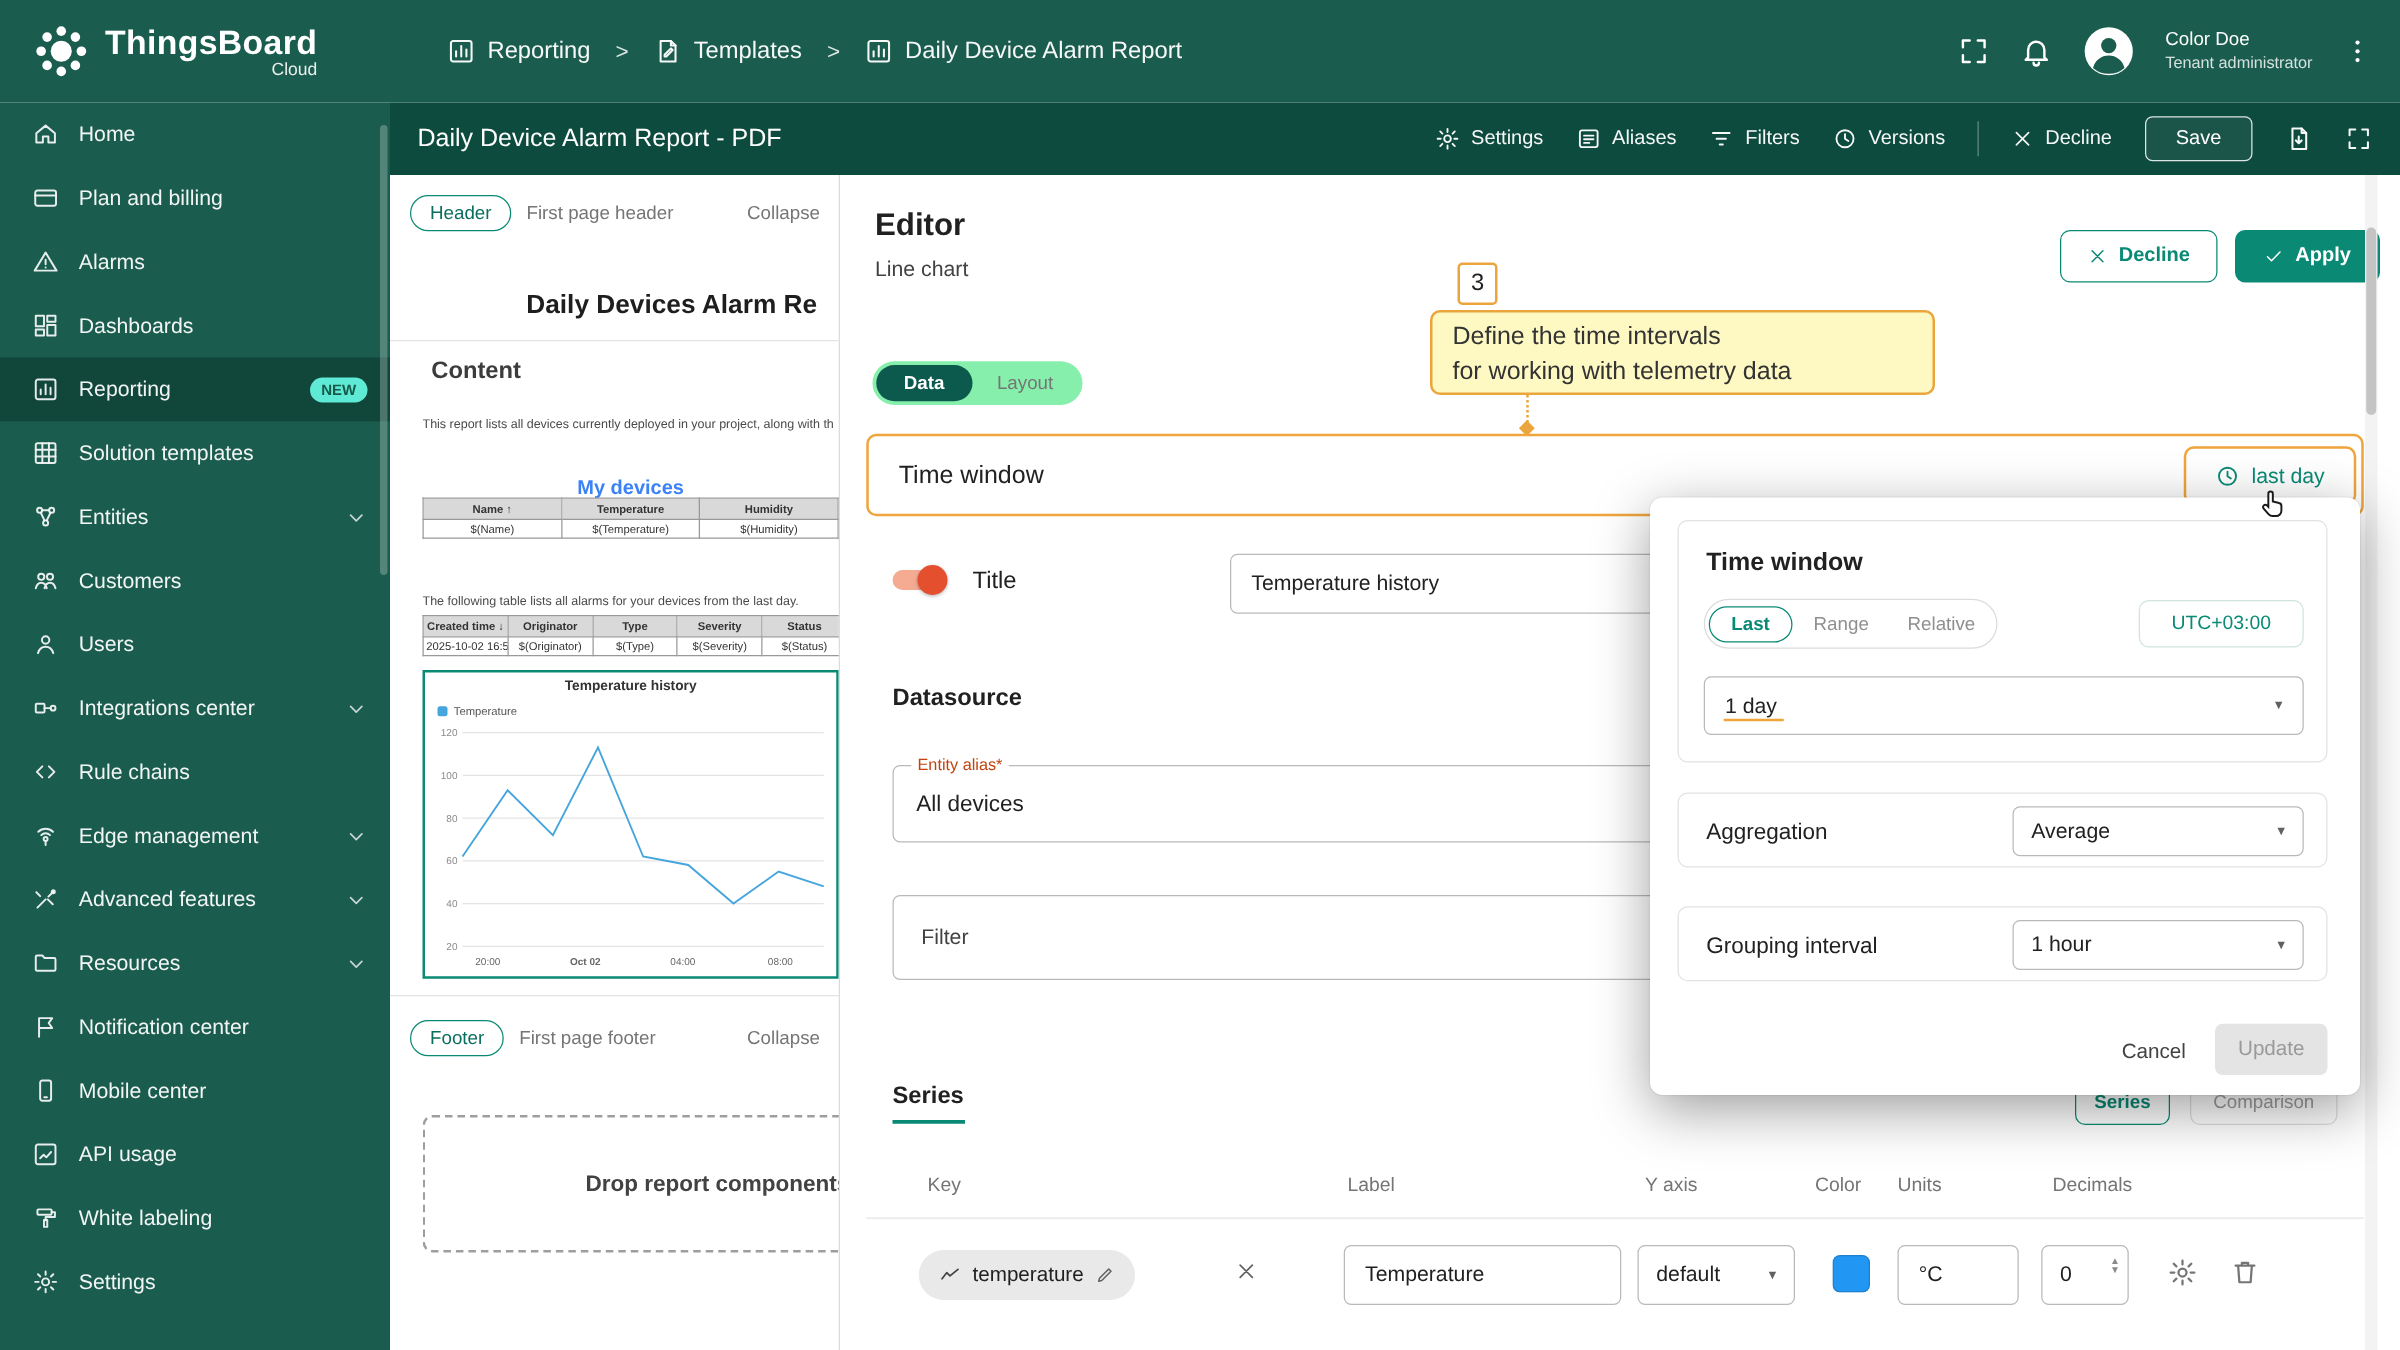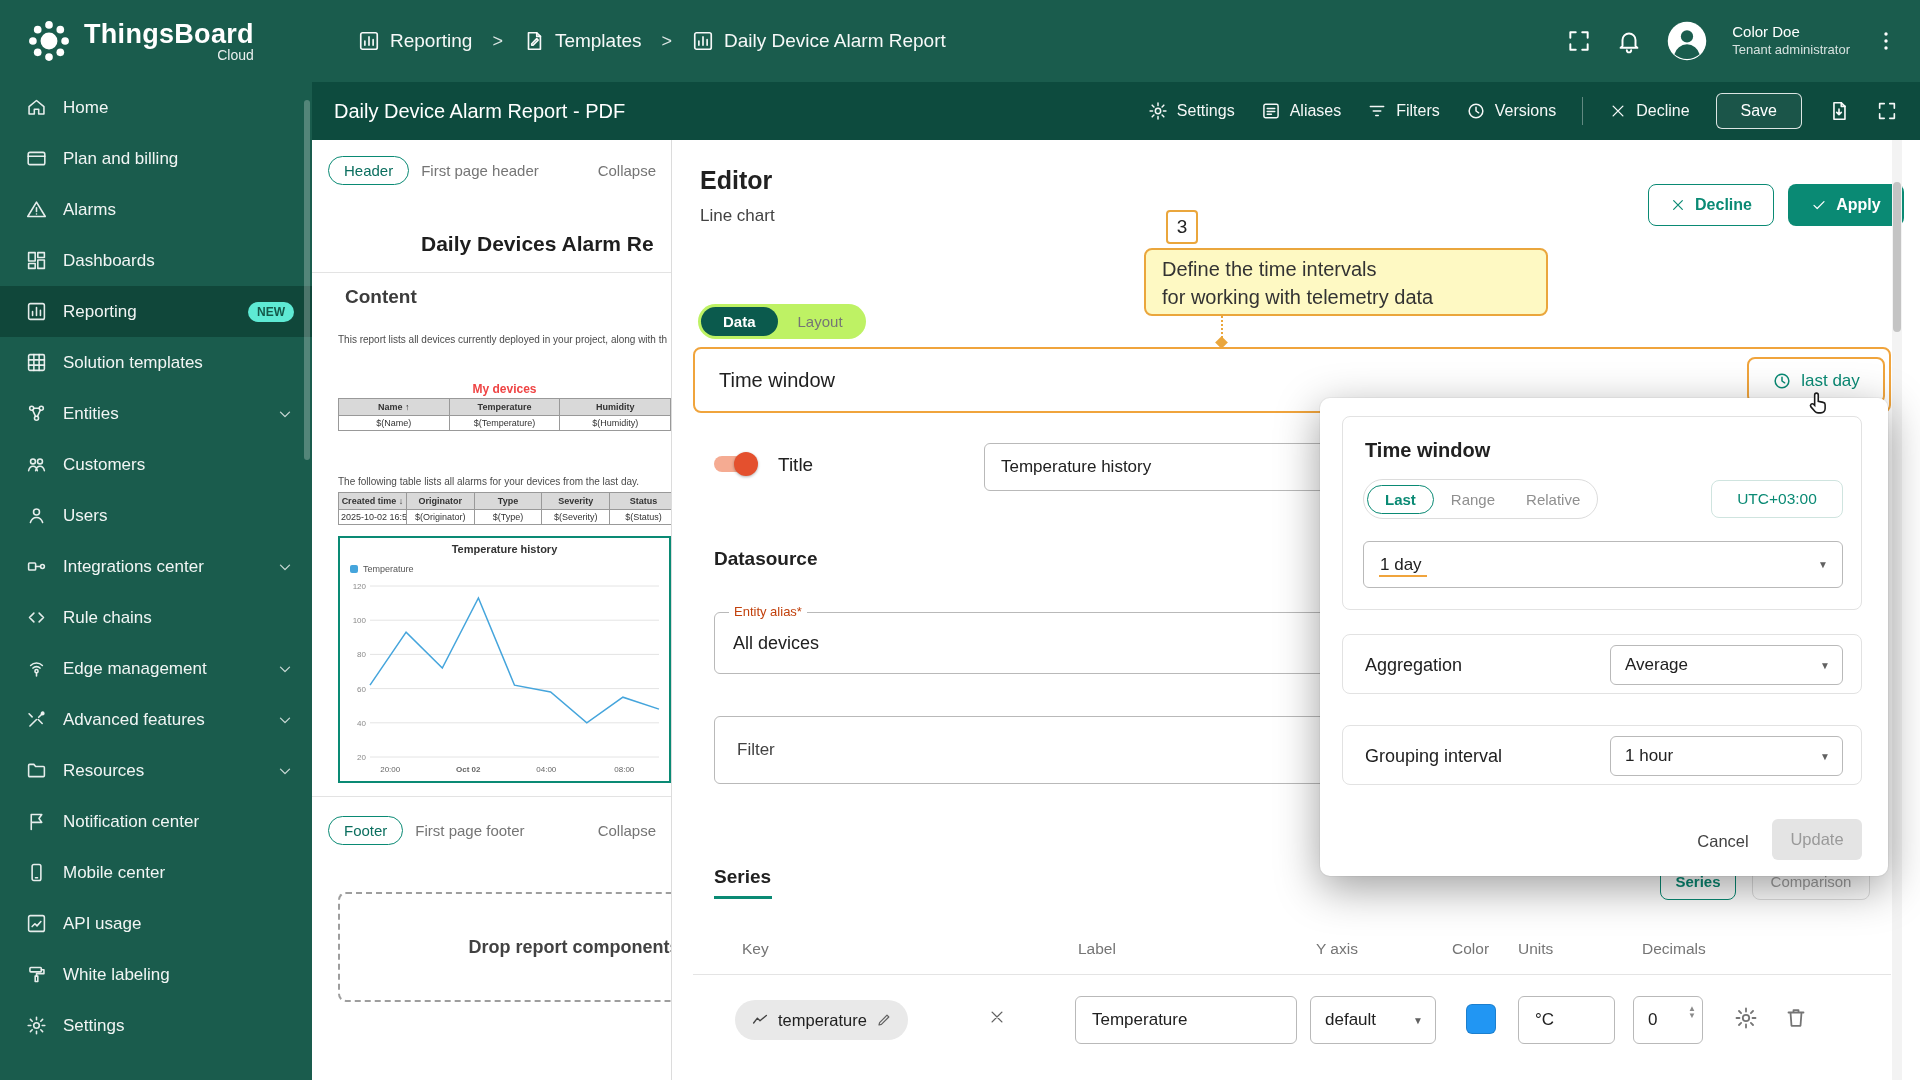--- a/index.html
+++ b/index.html
@@ -43,40 +43,40 @@
 
 #preview{position:absolute;left:312px;top:140px;width:360px;bottom:0;background:#fff;border-right:1px solid #dcdcdc;overflow:hidden;z-index:4}
 .pv-controls{position:absolute;left:0;width:360px;height:44px;display:flex;align-items:center;gap:12px;padding:0 16px}
 .pv-pill{border:1.5px solid #0a8a74;color:#0a6e5e;background:#fff;border-radius:16px;padding:5px 15px;font-size:15px;cursor:pointer;white-space:nowrap}
 .pv-gray{color:#757575;font-size:15px;white-space:nowrap;cursor:pointer}
 .pv-collapse{margin-left:auto}
 #pv-report-title{position:absolute;left:109px;top:92px;font-size:21px;font-weight:700;color:#1e1e1e;white-space:nowrap}
 .pv-divider{position:absolute;left:0;width:360px;height:1px;background:#e3e3e3}
 #pv-content-label{position:absolute;left:33px;top:146px;font-size:19px;font-weight:600;color:#3c3c3c}
 #pv-intro{position:absolute;left:26px;top:194px;width:334px;font-size:10px;color:#4a4a4a;white-space:nowrap;overflow:hidden}
-#pv-devices-title{position:absolute;left:26px;top:242px;width:333px;text-align:center;font-size:12px;font-weight:700;color:#ef4444}
+#pv-devices-title{position:absolute;left:26px;top:242px;width:333px;text-align:center;font-size:16px;font-weight:700;color:#3b82f6}
 .pv-table{position:absolute;left:26px;border-collapse:collapse;font-size:9px;color:#333;table-layout:fixed}
 .pv-table th{background:#d9d9d9;border:1px solid #999;font-weight:700;height:17px;padding:0 2px;overflow:hidden;white-space:nowrap}
 .pv-table td{border:1px solid #999;text-align:center;height:15px;padding:0 2px;overflow:hidden;white-space:nowrap}
 #pv-alarm-text{position:absolute;left:26px;top:336px;width:334px;font-size:10px;color:#4a4a4a;white-space:nowrap;overflow:hidden}
 #chartbox{position:absolute;left:26px;top:396px;width:333px;height:247px;border:2px solid #0a8a74;background:#fff}
 #chart-title{position:absolute;left:0;top:5px;width:100%;text-align:center;font-size:11px;font-weight:700;color:#333}
 #chart-legend{position:absolute;left:10px;top:26px;display:flex;align-items:center;gap:5px;font-size:9px;color:#555}
 #legend-swatch{width:8px;height:8px;border-radius:2px}
 #pv-footer-divider{top:656px}
 #pv-dropzone{position:absolute;left:26px;top:752px;width:560px;height:110px;border:2px dashed #9e9e9e;border-radius:8px;display:flex;align-items:center;justify-content:center;text-align:center}
 #pv-dropzone span{font-size:18px;font-weight:600;color:#424242;width:300px;line-height:24px}
 
 #editor{position:absolute;left:672px;top:140px;width:1248px;bottom:0;background:#fff;z-index:4}
 #ed-title{position:absolute;left:28px;top:26px;font-size:25px;font-weight:600;color:#212121}
 #ed-sub{position:absolute;left:28px;top:66px;font-size:17px;color:#424242}
 .btn{display:flex;align-items:center;justify-content:center;gap:9px;border-radius:8px;font-size:16px;font-weight:600;cursor:pointer}
 #ed-decline{position:absolute;left:976px;top:44px;width:126px;height:42px;border:1.5px solid #0a8a74;color:#0a8a74;background:#fff}
 #ed-apply{position:absolute;left:1116px;top:44px;width:116px;height:42px;background:#0a8a74;color:#fff}
-#ed-tabs{position:absolute;left:26px;top:164px;display:inline-flex;background:#bef264;border-radius:18px;padding:3px;align-items:flex-start}
+#ed-tabs{position:absolute;left:26px;top:149px;display:inline-flex;background:#86efac;border-radius:18px;padding:3px;align-items:flex-start}
 #tab-data{background:#0b5a4d;color:#fff;border-radius:15px;padding:6px 22px;font-size:15px;font-weight:600;cursor:pointer}
 #tab-layout{color:#757575;padding:6px 20px;font-size:15px;cursor:pointer}
 #step3{position:absolute;left:494px;top:70px;width:32px;height:34px;border:2px solid #eaa63c;border-radius:4px;background:#fff;display:flex;align-items:center;justify-content:center;font-size:19px;color:#222}
 #callout{position:absolute;left:472px;top:108px;width:404px;height:68px;background:#fef9c3;border:2px solid #eaa63c;border-radius:8px;padding:5px 16px;font-size:20px;line-height:28px;color:#333}
 #connector{position:absolute;left:549px;top:176px;height:22px;border-left:2px dotted #eaa63c}
 #conn-dot{position:absolute;left:545px;top:198px;width:9px;height:9px;background:#eaa63c;transform:rotate(45deg)}
 #tw-row{position:absolute;left:21px;top:207px;width:1198px;height:66px;border:2px solid #f0a43c;border-radius:8px;background:#fff;display:flex;align-items:center;padding:0 24px}
 #tw-label{font-size:20px;color:#212121}
 #tw-chip{position:absolute;left:1052px;top:8px;width:138px;height:47px;border:2px solid #f0a43c;border-radius:8px;display:flex;align-items:center;justify-content:center;gap:9px;color:#0a8a74;font-size:17px;cursor:pointer}
 

